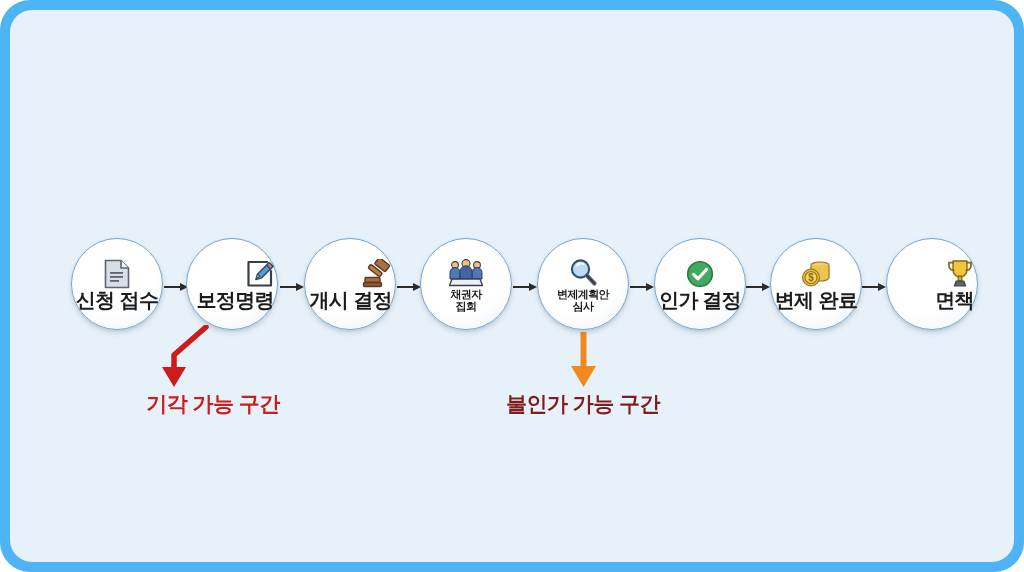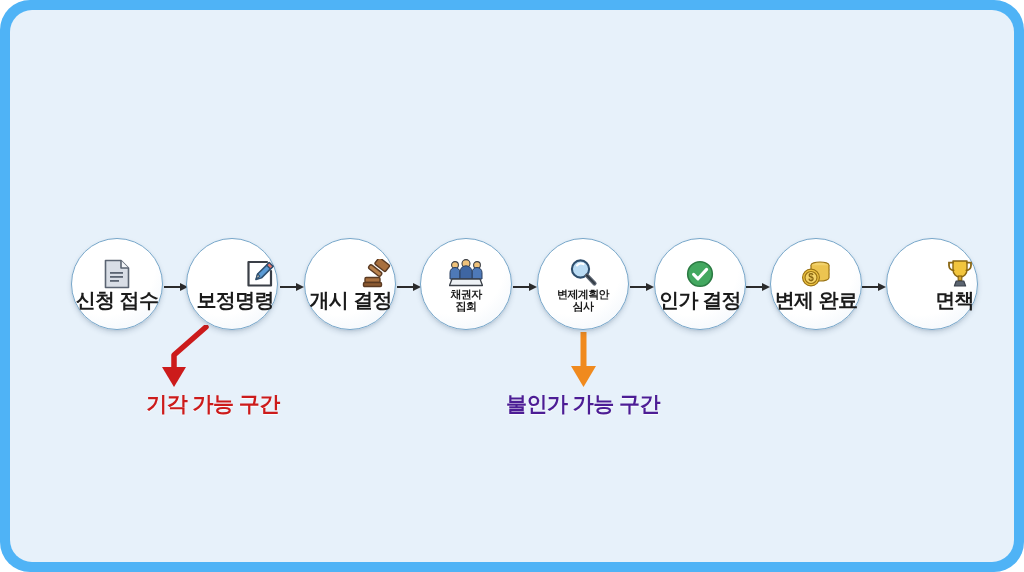--- a/index.html
+++ b/index.html
@@ -91,21 +91,21 @@
   .branch-label {
     position: absolute;
     font-size: 21px;
     font-weight: bold;
     letter-spacing: -0.5px;
     white-space: nowrap;
     transform: translateX(-50%);
     text-shadow: 0 1px 1px rgba(255,255,255,0.8);
   }
   .branch-label.reject { color: #CC1B1B; }
-  .branch-label.deny   { color: #4c1d95; }
+  .branch-label.deny   { color: #7f1d1d; }
   .branch-arrow { position: absolute; }
 </style>
 </head>
 <body>
 
 <div id="frame">
   <div id="canvas">
 
     <svg class="branch-arrow" style="left:130px; top:315px;" width="80" height="66" viewBox="0 0 80 66">
       <path d="M 66 2 L 34 30 L 34 44" fill="none" stroke="#CC1B1B" stroke-width="5.5" stroke-linecap="round" stroke-linejoin="round"></path>

